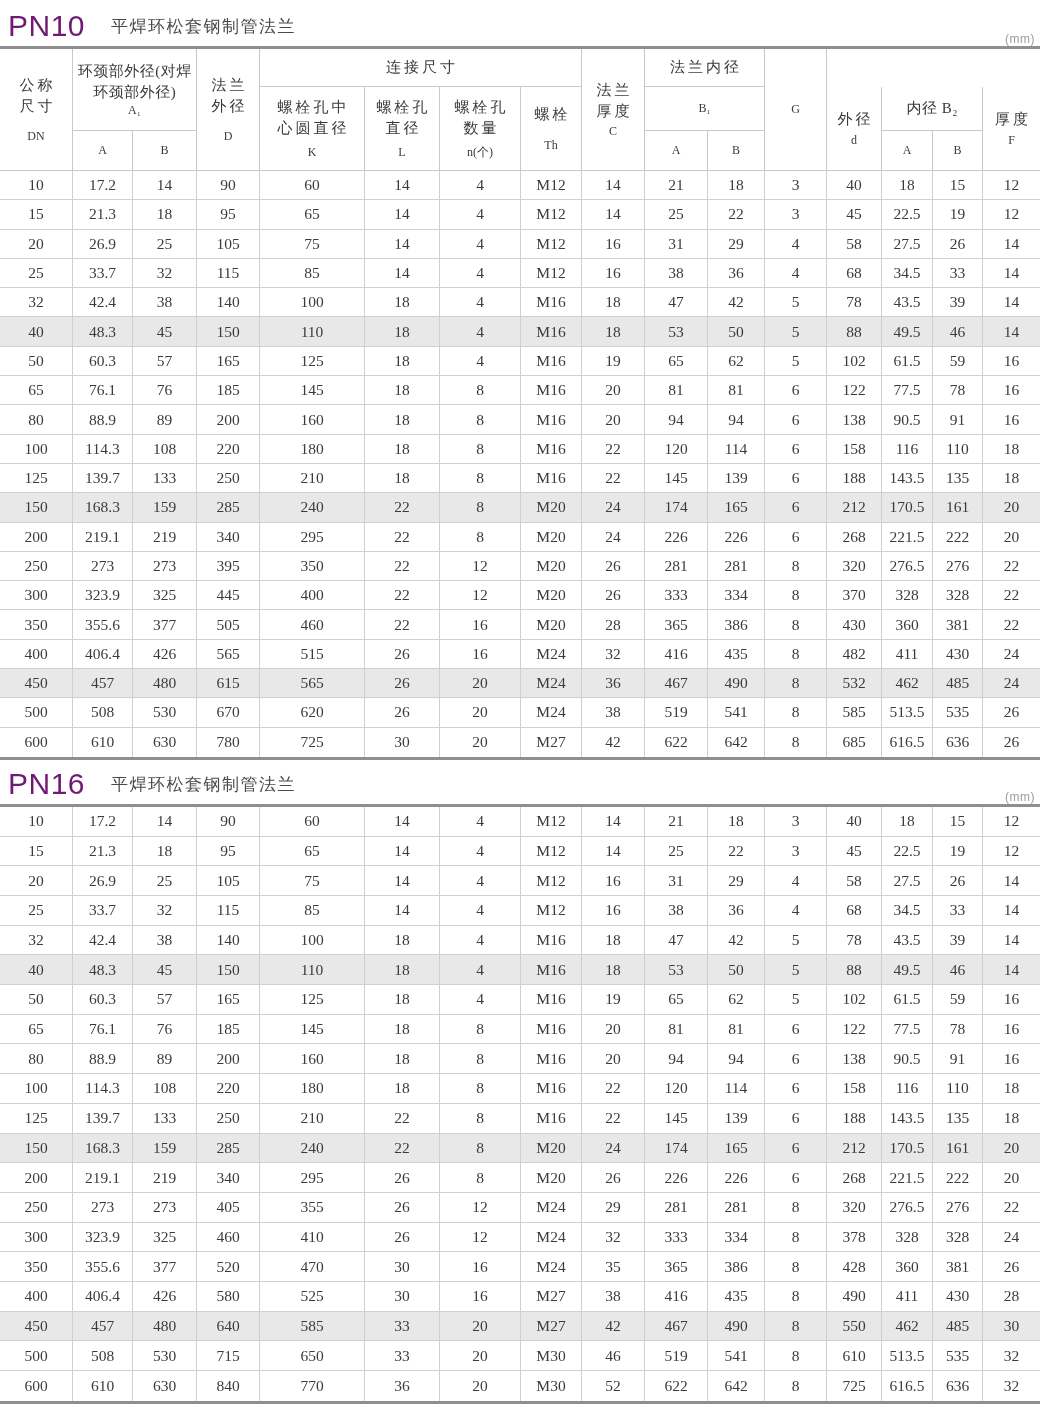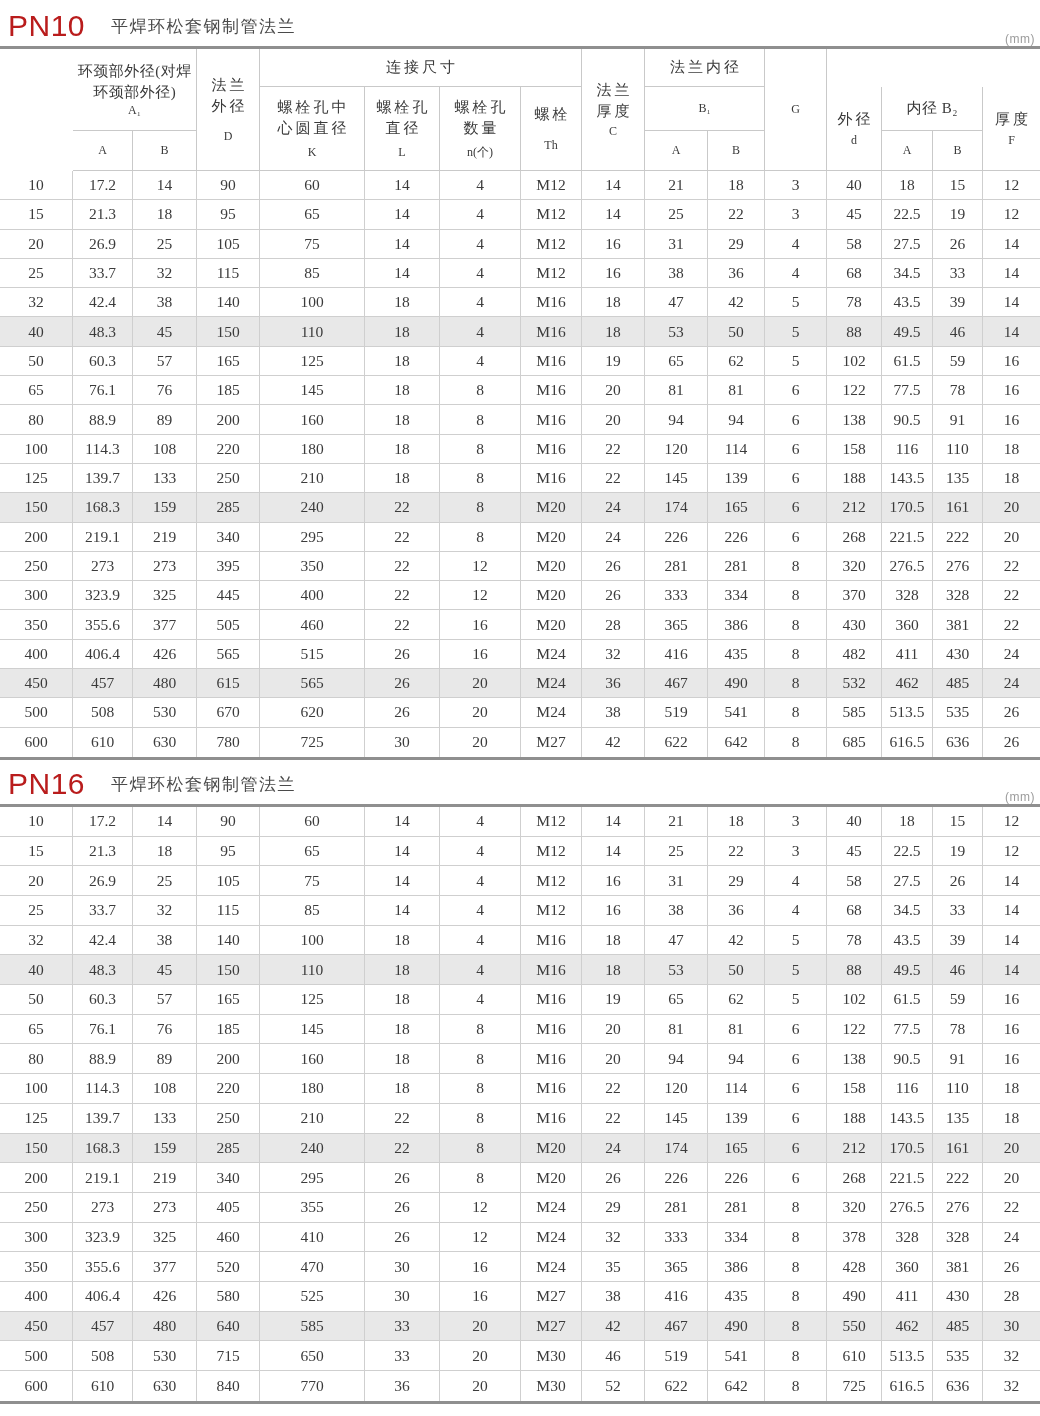--- a/index.html
+++ b/index.html
@@ -9,21 +9,21 @@
   }
   *{margin:0;padding:0;box-sizing:border-box;}
   html,body{background:#fff;}
   body{
     width:1040px;height:1416px;overflow:hidden;
     font-family:"Liberation Serif","DejaVu Serif","DejaVu Sans",serif;
     color:var(--ink);
   }
   .titleblock{position:relative;display:flex;align-items:flex-end;gap:26px;padding:8px 0 5px 8px;height:46px;}
   .titleblock.second{height:44px;padding-top:24px;}
-  .pn{font-family:"Liberation Sans","DejaVu Sans",sans-serif;font-size:30px;line-height:1;color:#b91c1c;letter-spacing:.5px;}
+  .pn{font-family:"Liberation Sans","DejaVu Sans",sans-serif;font-size:30px;line-height:1;color:#701a75;letter-spacing:.5px;}
   .sub{font-family:"Liberation Sans","DejaVu Sans",sans-serif;font-size:17px;color:#4a4a4a;padding-bottom:3px;letter-spacing:1.5px;}
   .unit{position:absolute;right:5px;bottom:0;font-family:"Liberation Sans","DejaVu Sans",sans-serif;font-size:12px;color:#9c9c9c;letter-spacing:.5px;}
   .rule{height:3px;background:#8f8f8f;}
 
   
   .hdr{display:grid;grid-template-columns:var(--cols);grid-template-rows:38px 44px 40px;}
   .hc{border-right:1px solid var(--border);border-bottom:1px solid var(--border);
       display:flex;flex-direction:column;align-items:center;justify-content:center;text-align:center;}
   .hc.last{border-right:none;}
   .zh{font-size:15px;letter-spacing:3px;text-indent:3px;line-height:1.38;white-space:nowrap;}
@@ -56,20 +56,25 @@
 
 <div>
   <div class="titleblock">
     <div class="pn">PN10</div>
     <div class="sub">平焊环松套钢制管法兰</div>
     <div class="unit">(mm)</div>
   </div>
   <div class="rule"></div>
 
   <div class="hdr">
+    <div class="hc c1 r13">
+      <div class="zh">公称</div>
+      <div class="zh">尺寸</div>
+      <div class="lt gap-lg">DN</div>
+    </div>
     <div class="hc c2-3 r12">
       <div class="zh tight">环颈部外径(对焊</div>
       <div class="zh tight">环颈部外径)</div>
       <div class="lt">A₁</div>
     </div>
     <div class="hc c2 r3">
       <div class="lt">A</div>
     </div>
     <div class="hc c3 r3">
       <div class="lt">B</div>

